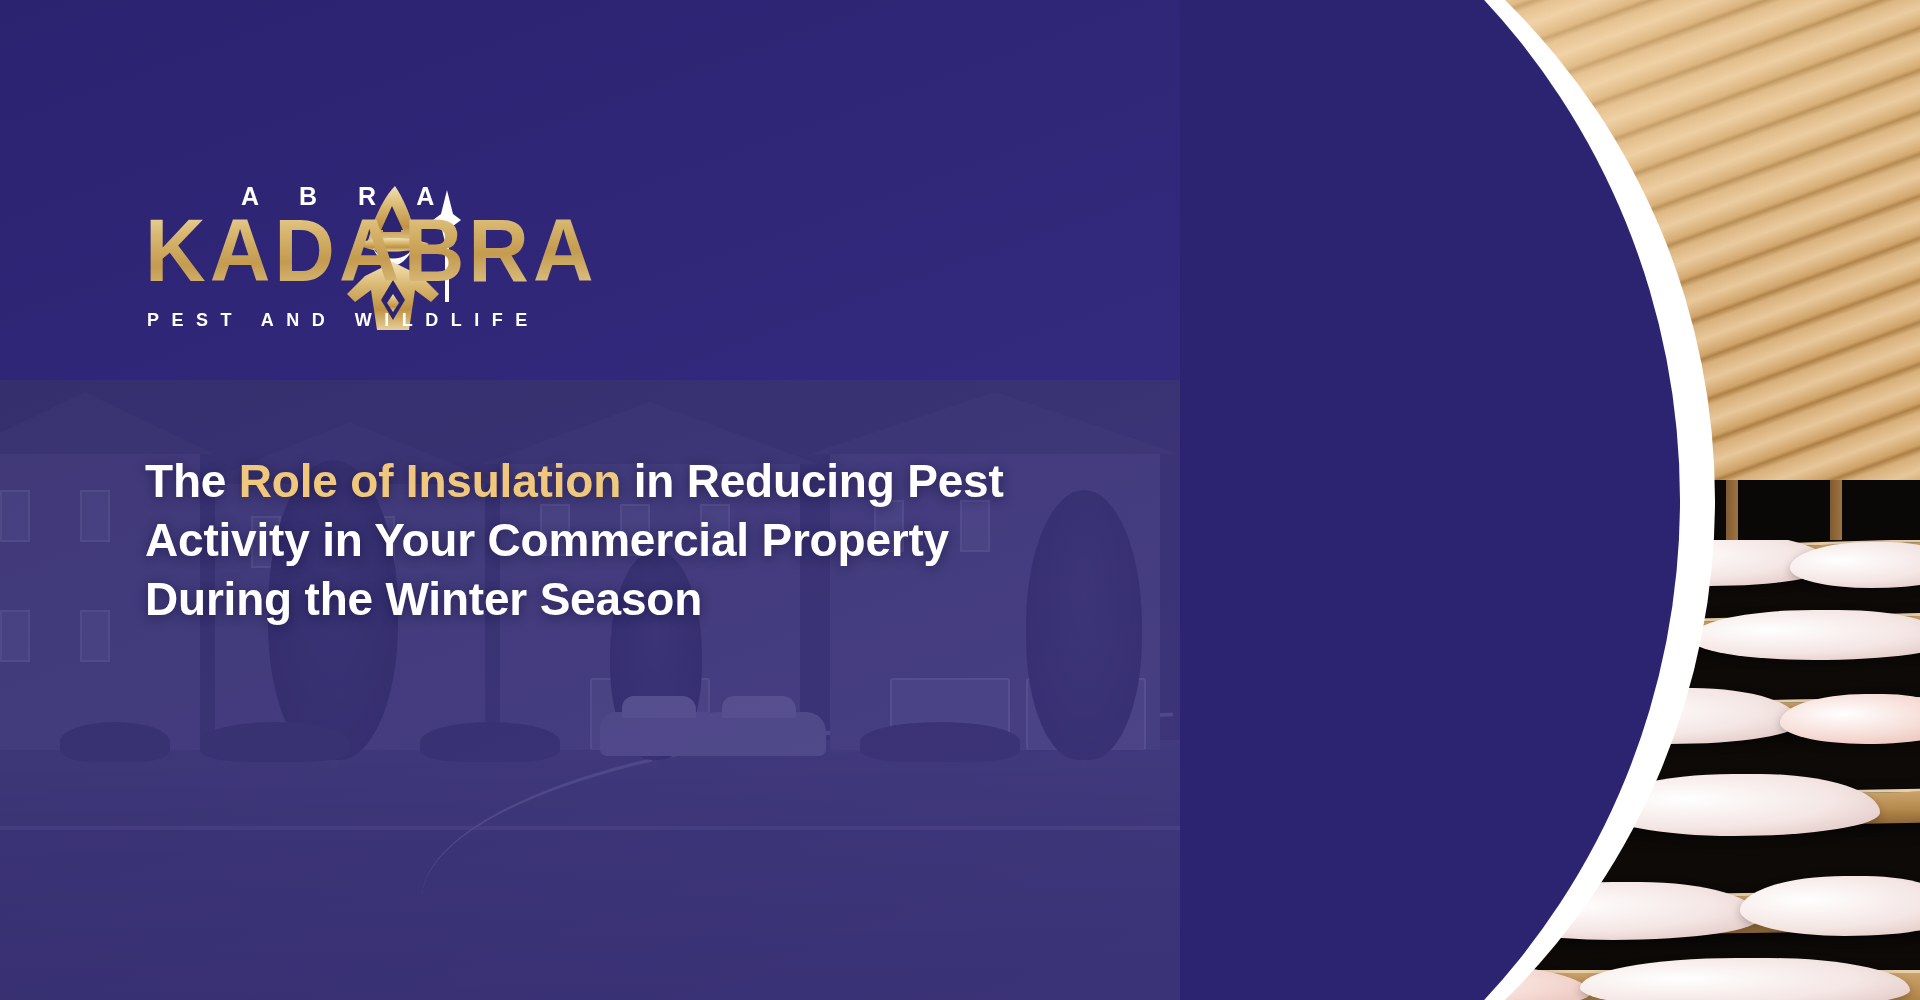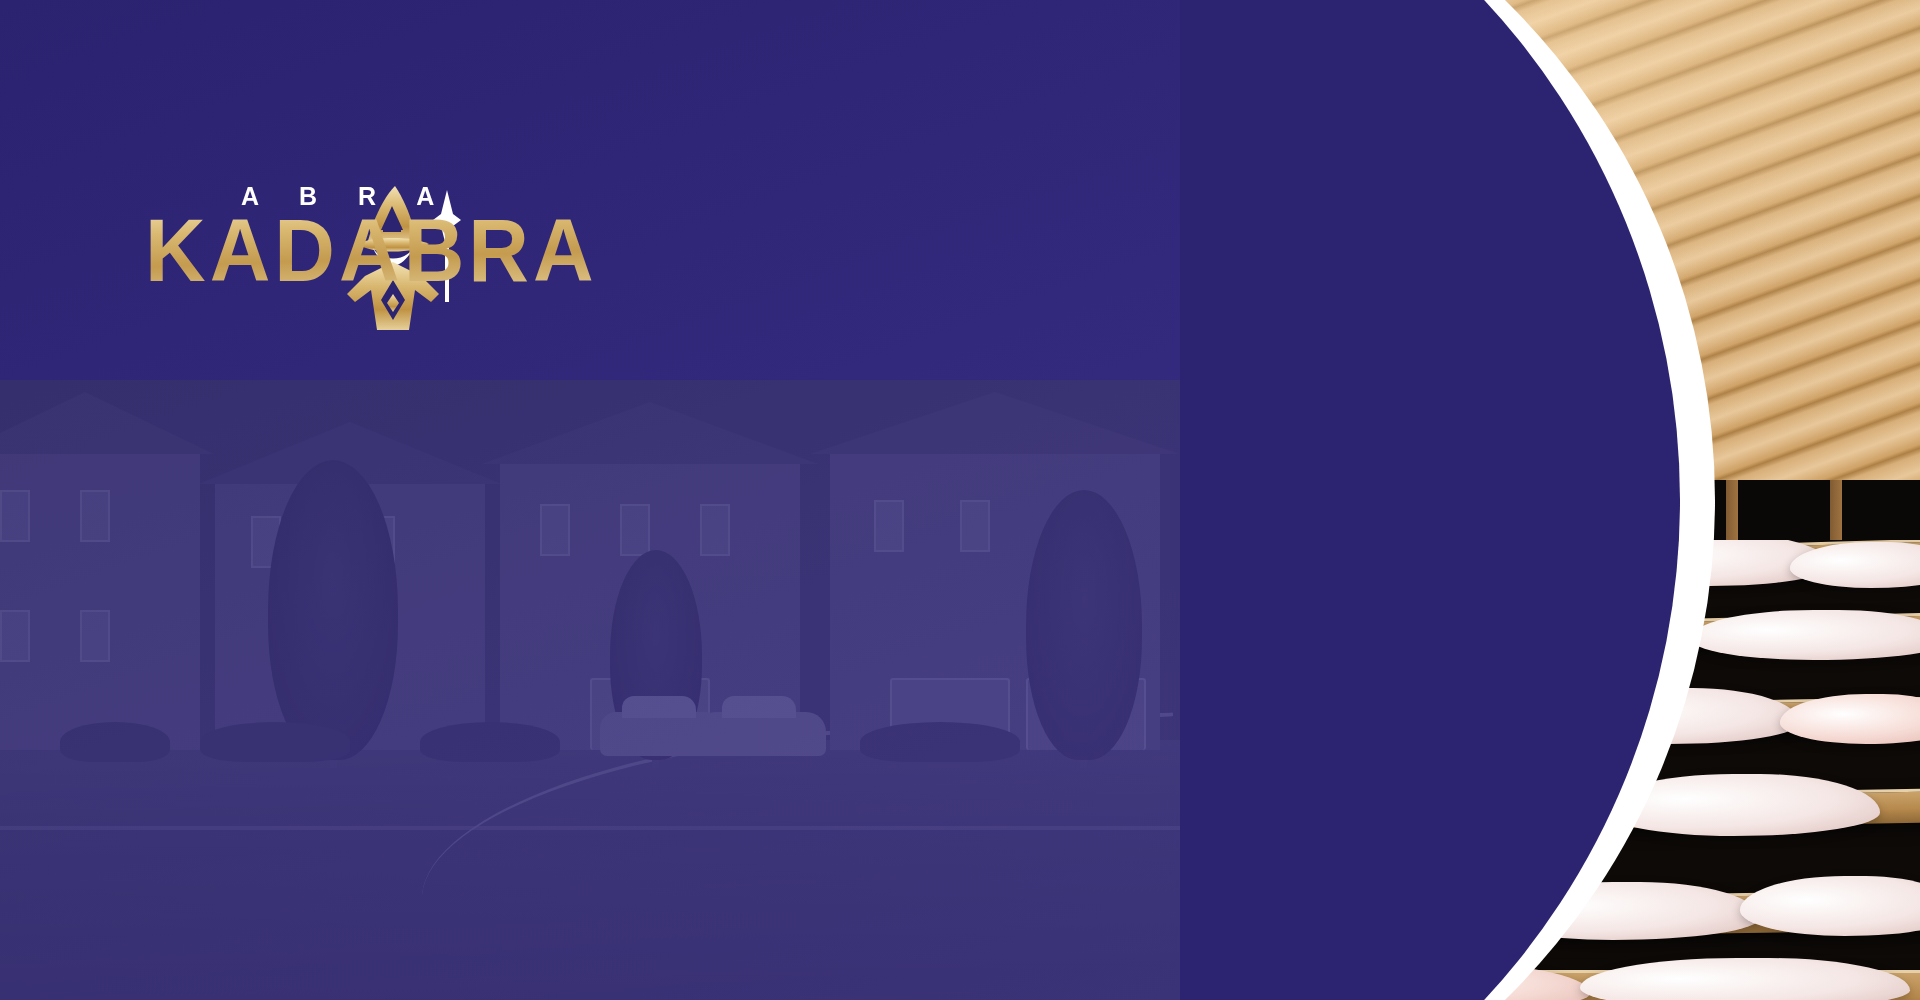--- a/index.html
+++ b/index.html
@@ -412,17 +412,19 @@
           <path d="M60 96 L72 116 L60 136 L48 116 Z" fill="#2c2470"></path>
           <path d="M60 110 L66 119 L60 128 L54 119 Z" fill="url(#gGold)"></path>
 
           <rect x="112" y="44" width="4" height="74" fill="#ffffff"></rect>
           <path d="M114 6 L120 30 L128 36 L120 42 L114 66 L108 42 L100 36 L108 30 Z" fill="#ffffff"></path>
         </svg>
       </div>
 
       <div class="logo-main">KADABRA</div>
 
+      <div class="logo-tag">PEST AND WILDLIFE</div>
     </div>
 
+    <h1 class="headline"><span>The </span><span class="hl-gold">Role of Insulation</span><span> in Reducing Pest Activity in Your Commercial Property During the Winter Season</span></h1>
 
   </div>
 </div>
 
 </body></html>

